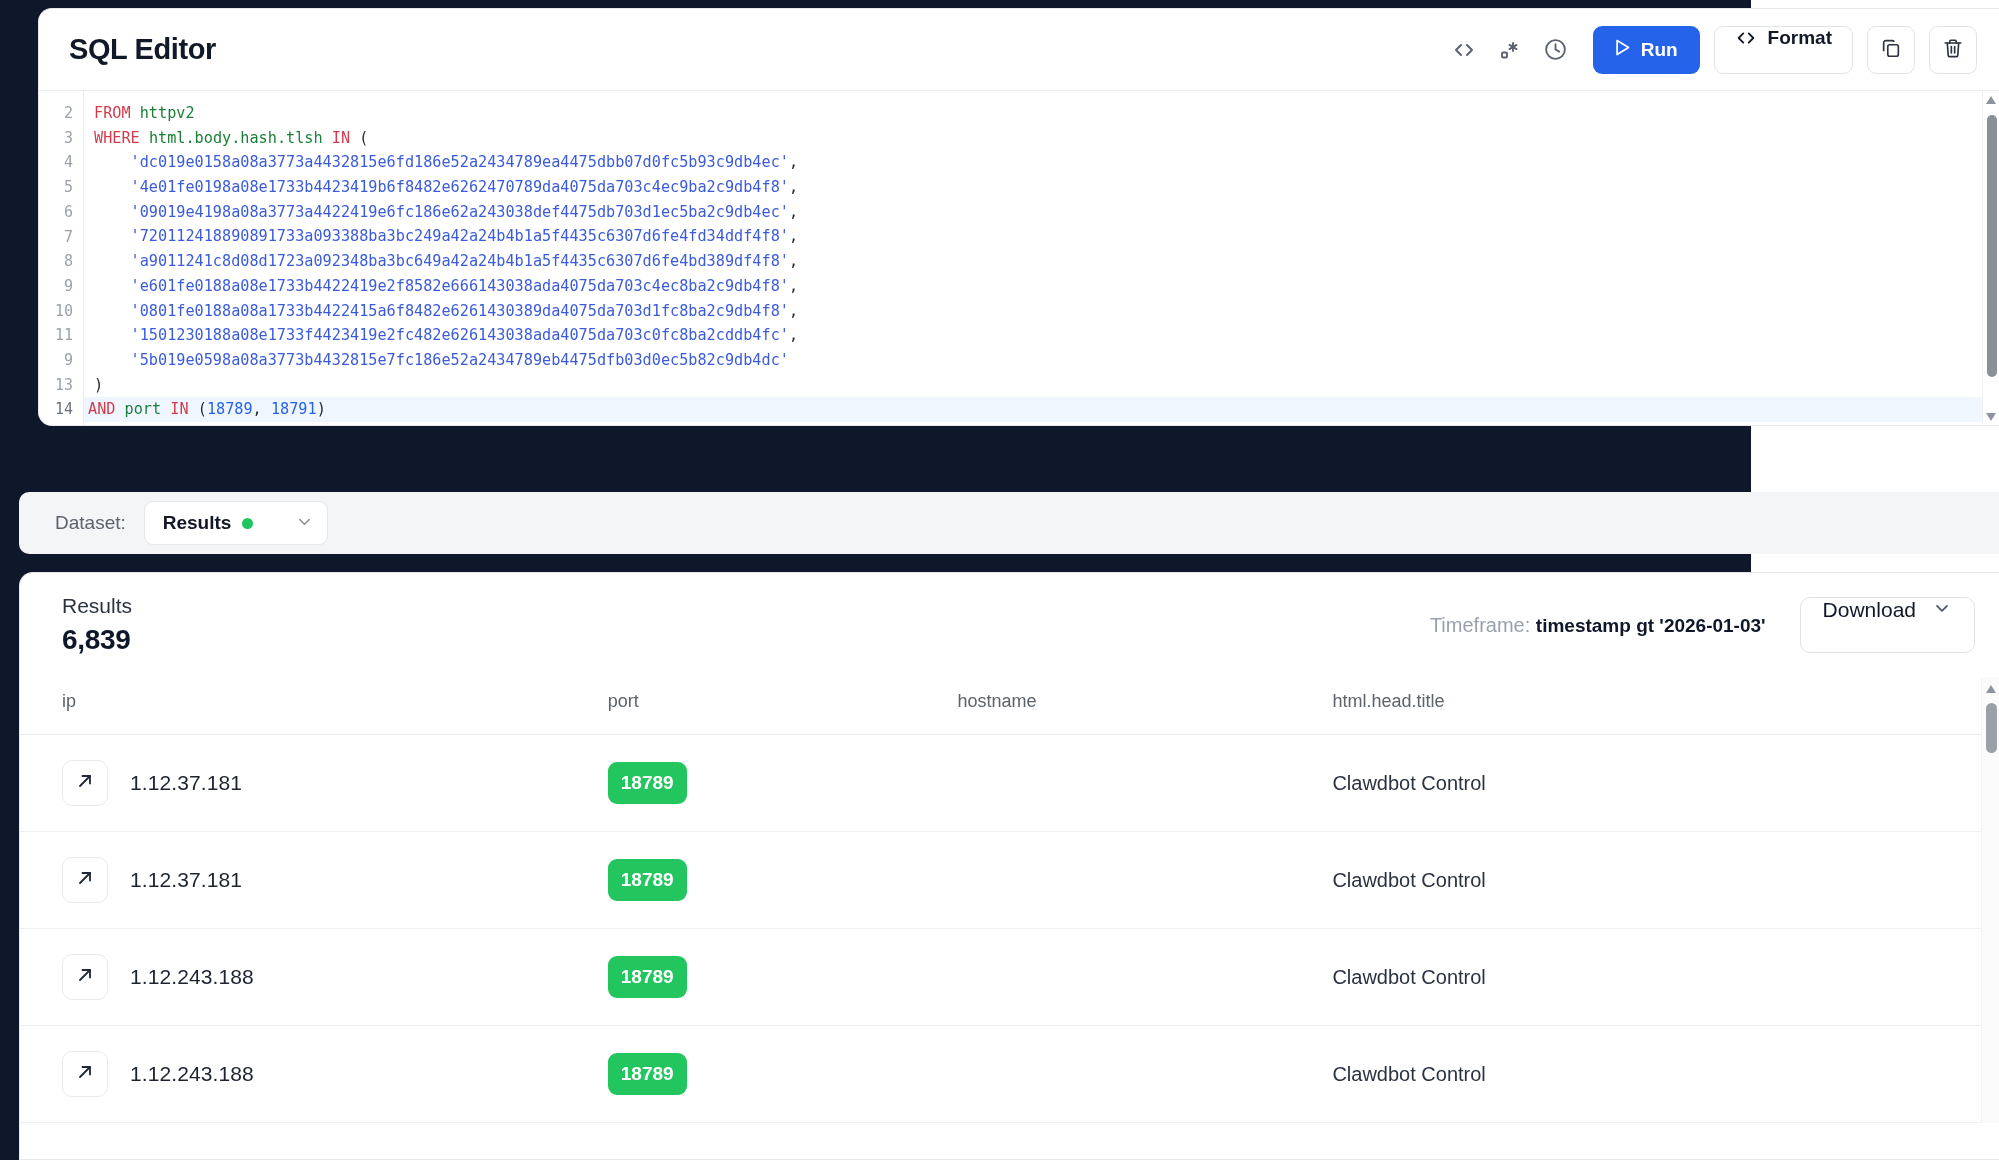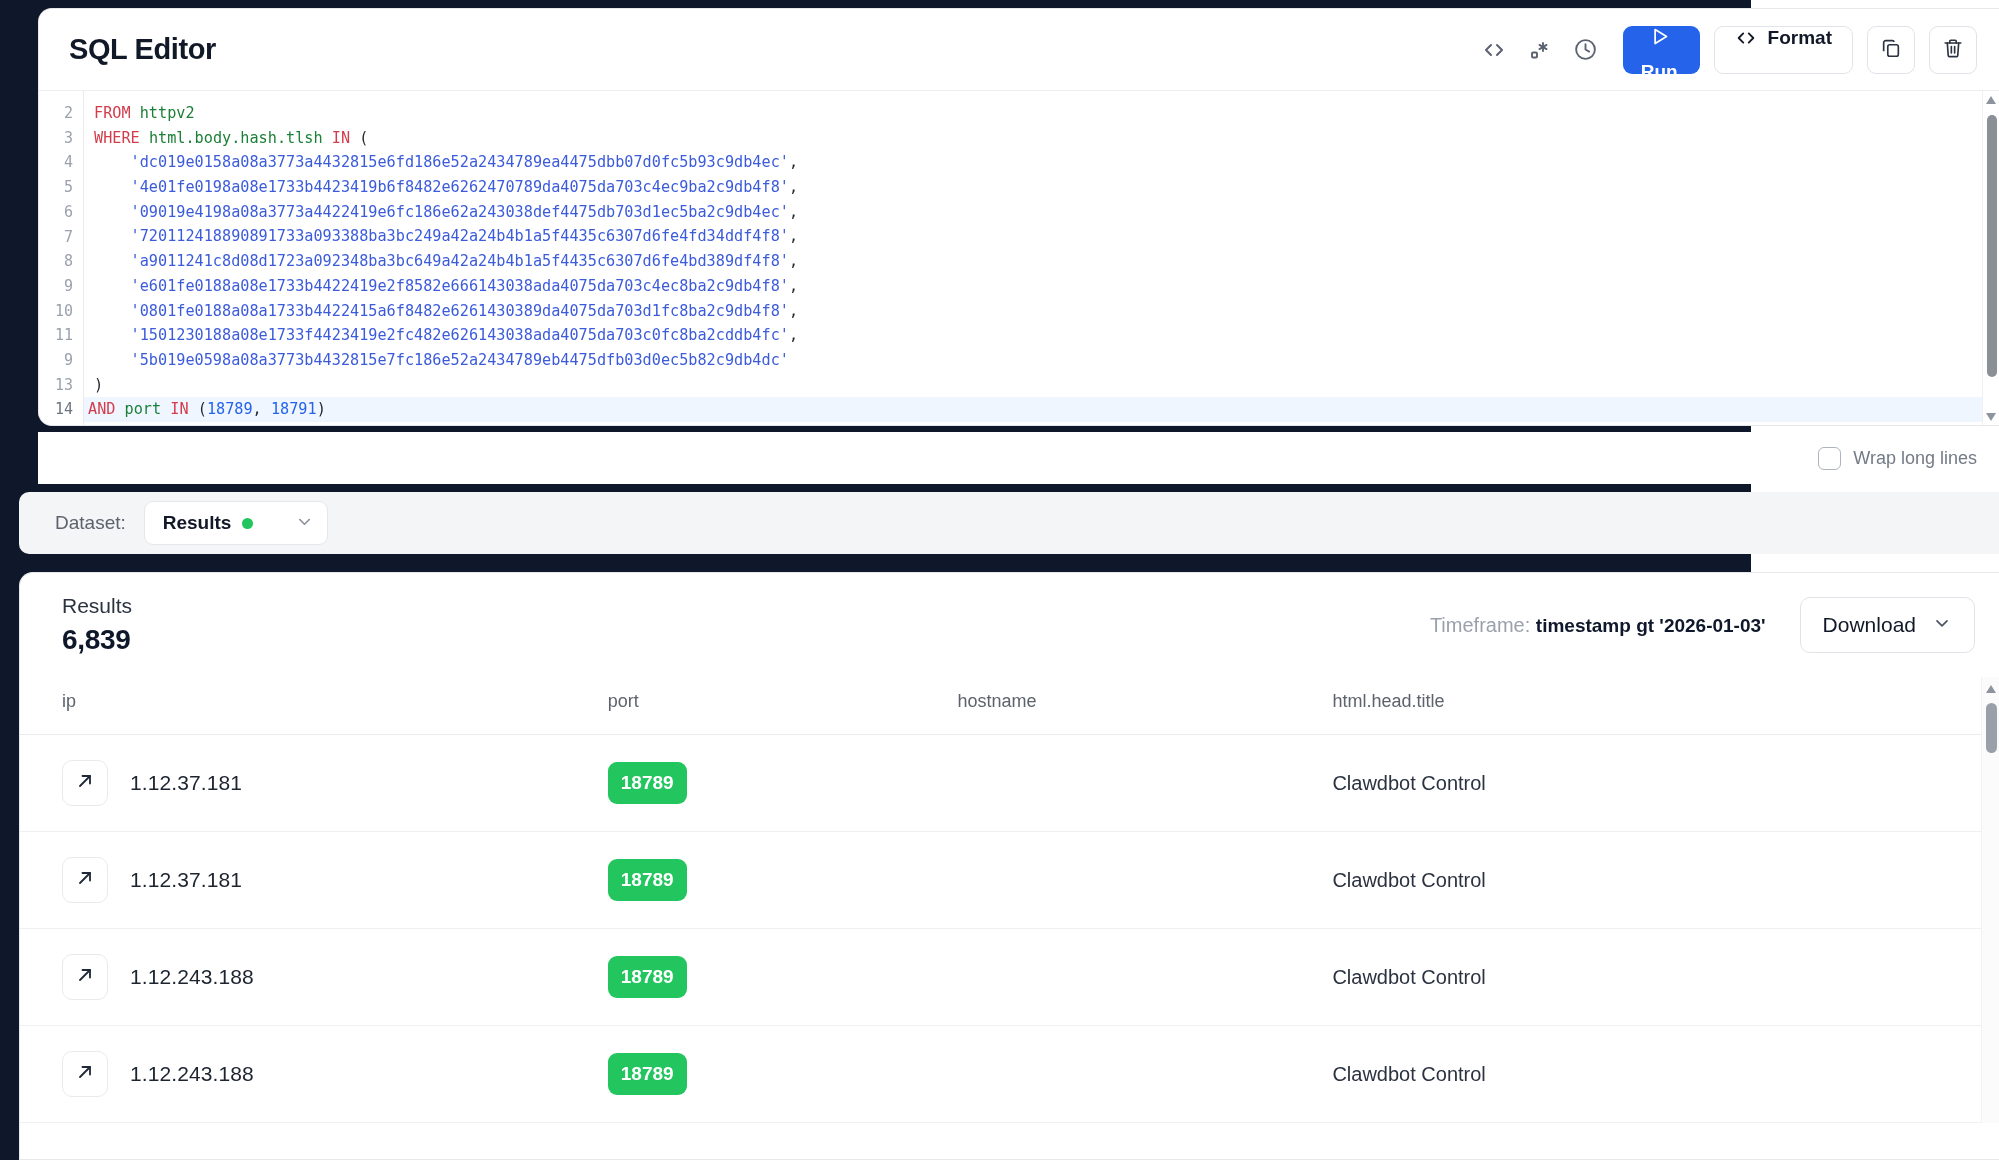--- a/index.html
+++ b/index.html
@@ -43,21 +43,20 @@
     border-radius: 9px; cursor: pointer;
   }
   .btn-run {
     display:flex; align-items:center; gap:9px;
     background:#2563eb; color:#fff;
     border:none; border-radius: 9px;
     height: 48px; padding: 0 22px 0 18px;
     font-size: 19px; font-weight: bold;
     margin-left: 14px; cursor:pointer;
     font-family: "Liberation Sans", sans-serif;
-    flex-direction: column;
   }
   .btn-outline {
     display:flex; align-items:flex-start; gap:11px;
     background:#fff; color:#111827;
     border:1px solid #e0e3e8; border-radius: 9px;
     height: 48px; padding: 0 20px;
     font-size: 19px; font-weight: bold;
     margin-left: 14px; cursor:pointer;
     font-family: "Liberation Sans", sans-serif;
   }
@@ -176,21 +175,21 @@
     height:104px; display:flex; align-items:center;
     padding: 0 24px 0 42px;
   }
   .res-left { display:flex; flex-direction:column; gap:6px; }
   .res-title { font-size:21px; color:#2b3240; }
   .res-count { font-size:28px; font-weight:bold; color:#0f172a; letter-spacing:-0.3px; }
   .res-spacer { flex:1; }
   .timeframe { font-size:20px; color:#9aa1ac; margin-right:34px; }
   .timeframe b { color:#0f172a; font-size:19px; font-weight:bold; }
   .btn-download {
-    display:flex; align-items:center; gap:16px;
+    display:flex; gap:16px;
     background:#fff; border:1px solid #e0e3e8; border-radius:10px;
     height:56px; padding: 0 22px;
     font-size:21px; color:#111827; cursor:pointer;
     font-family: "Liberation Sans", sans-serif;
   }
 
   
   .table-area { position:relative; display:flex; }
   .table-main { flex:1; overflow:hidden; }
   table { width:100%; border-collapse:collapse; table-layout:fixed; }
@@ -333,24 +332,20 @@
             <div class="tri tri-up"></div>
           </div>
         <div class="thumb" style="top:24px; height:262px;"></div>
         <div class="arrow arrow-down">
             <div class="tri tri-down"></div>
           </div>
       </div>
     </div>
   </div>
 
-  <div class="wrap-row">
-    <div class="checkbox"></div>
-    <div class="wrap-label">Wrap long lines</div>
-  </div>
 
   <div class="dataset-bar">
     <div class="dataset-label">Dataset:</div>
     <div class="dataset-select">
       <span class="dataset-value">Results</span>
       <span class="dot"></span>
       <span style="flex:1"></span>
       <span class="chev">
         <svg width="19" height="19" viewBox="0 0 24 24" fill="none" stroke="currentColor" stroke-width="2.1" stroke-linecap="round" stroke-linejoin="round">
           <polyline points="6,9.5 12,15.5 18,9.5"></polyline>

